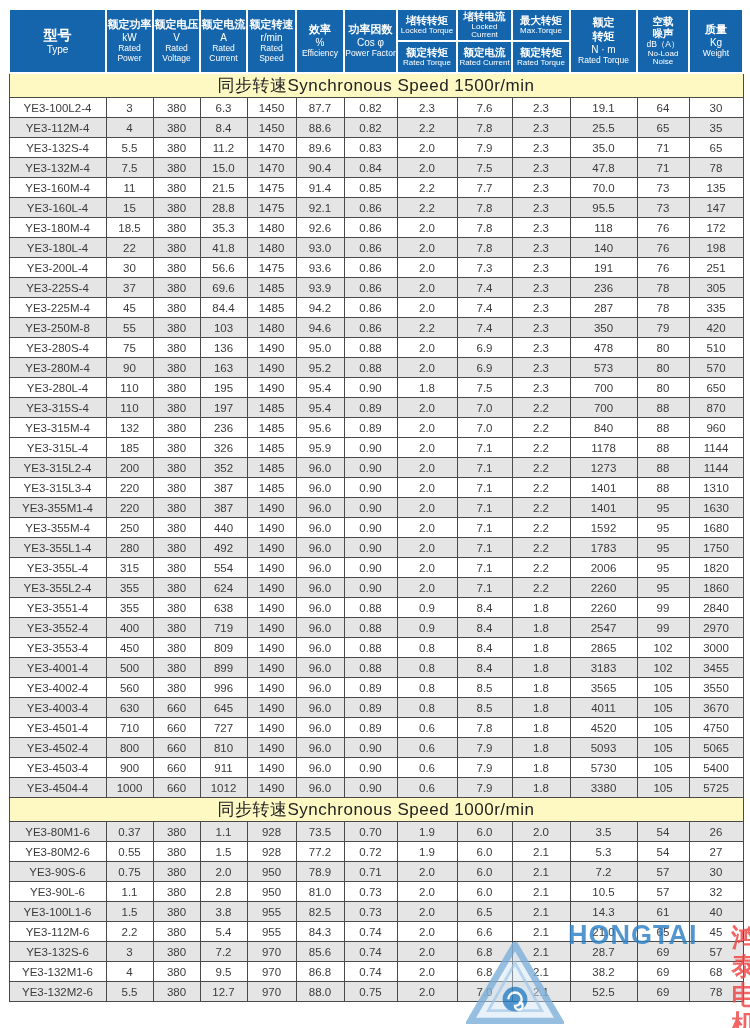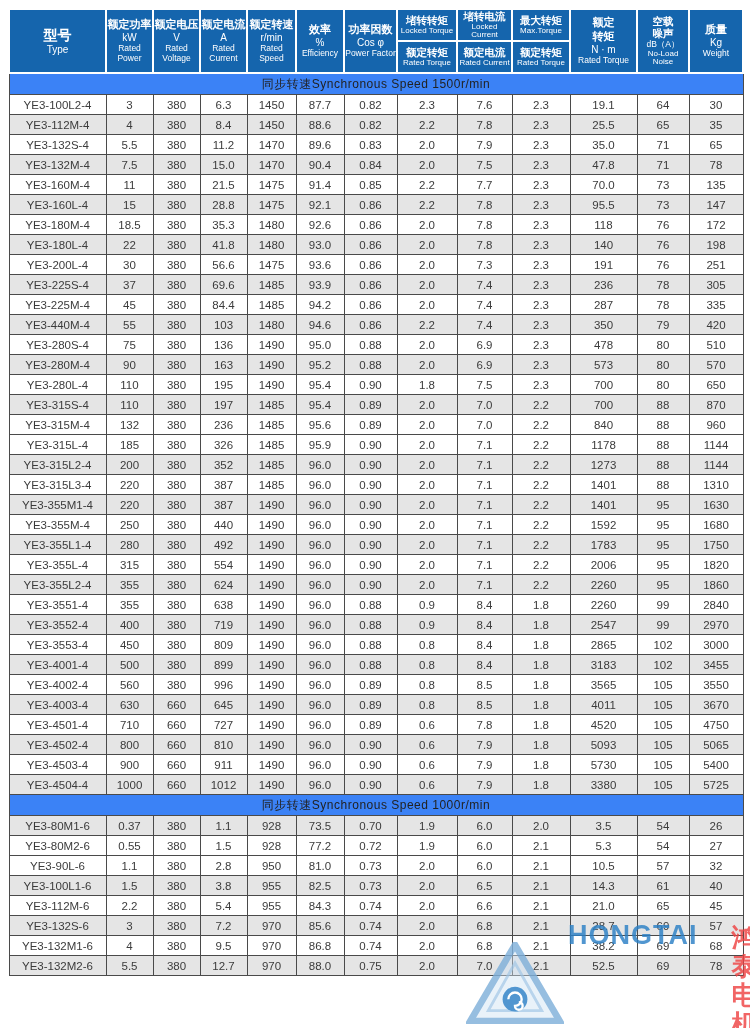--- a/index.html
+++ b/index.html
@@ -25,21 +25,21 @@
   .md{font-size:10px;font-weight:400;line-height:1.2;}
   .sm{font-size:8.5px;font-weight:400;line-height:1.15;}
   .xs{font-size:8px;font-weight:400;line-height:1.1;}
 
   
   tbody td{
     border:1px solid #4a4a4a;text-align:center;vertical-align:middle;
     font-size:11.5px;color:#3b3b3b;height:19px;padding:0;background:#fff;
   }
   tbody tr.stripe td{background:#e5e5e5;}
-  tbody td.section{font-size:12px;color:#222;height:20px;background:#3b82f6;letter-spacing:.5px;}
+  tbody td.section{font-size:17px;color:#222;height:20px;background:#fef9c3;letter-spacing:.5px;}
 
   
   .watermark{position:absolute;left:466px;top:936px;width:268px;height:88px;
     opacity:.82;pointer-events:none;display:flex;align-items:center;}
   .wm-tri{flex:0 0 auto;margin-top:6px;}
   .wm-text{margin-left:4px;display:flex;gap:20px;}
   .wm-en{font-size:27px;font-weight:bold;color:#2b80c6;line-height:1;letter-spacing:1px;}
   .wm-zh{font-size:26px;font-weight:bold;color:#ef4444;line-height:1.1;margin-left:14px;margin-top:2px;}
 </style>
 </head>
@@ -337,21 +337,21 @@
           <td>94.2</td>
           <td>0.86</td>
           <td>2.0</td>
           <td>7.4</td>
           <td>2.3</td>
           <td>287</td>
           <td>78</td>
           <td>335</td>
         </tr>
         <tr class="stripe">
-          <td>YE3-440M-4</td>
+          <td>YE3-250M-8</td>
           <td>55</td>
           <td>380</td>
           <td>103</td>
           <td>1480</td>
           <td>94.6</td>
           <td>0.86</td>
           <td>2.2</td>
           <td>7.4</td>
           <td>2.3</td>
           <td>350</td>
@@ -728,20 +728,35 @@
           <td>1.5</td>
           <td>928</td>
           <td>77.2</td>
           <td>0.72</td>
           <td>1.9</td>
           <td>6.0</td>
           <td>2.1</td>
           <td>5.3</td>
           <td>54</td>
           <td>27</td>
+        </tr>
+        <tr class="stripe">
+          <td>YE3-90S-6</td>
+          <td>0.75</td>
+          <td>380</td>
+          <td>2.0</td>
+          <td>950</td>
+          <td>78.9</td>
+          <td>0.71</td>
+          <td>2.0</td>
+          <td>6.0</td>
+          <td>2.1</td>
+          <td>7.2</td>
+          <td>57</td>
+          <td>30</td>
         </tr>
         <tr>
           <td>YE3-90L-6</td>
           <td>1.1</td>
           <td>380</td>
           <td>2.8</td>
           <td>950</td>
           <td>81.0</td>
           <td>0.73</td>
           <td>2.0</td>

